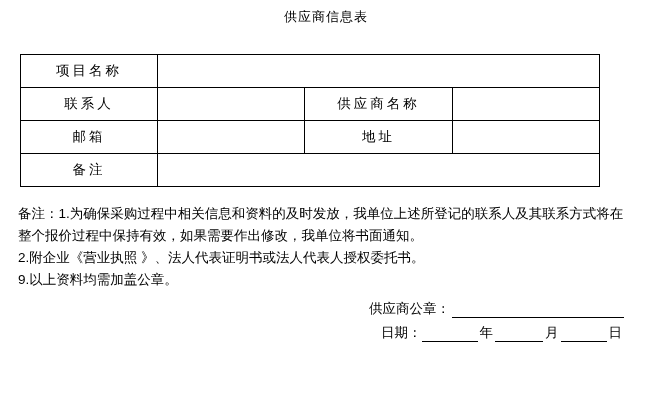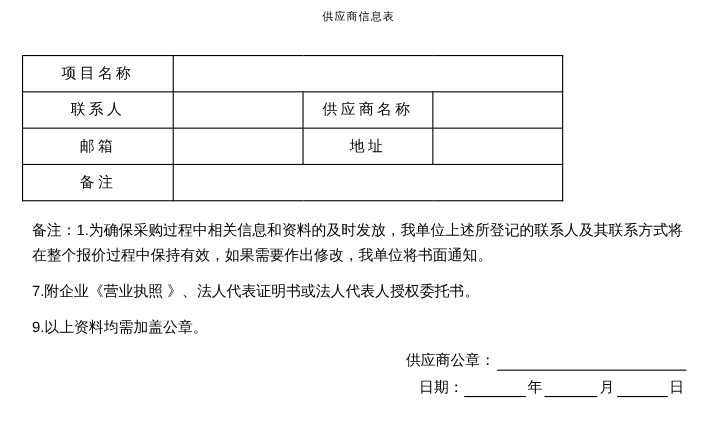--- a/index.html
+++ b/index.html
@@ -15,32 +15,32 @@
     overflow: hidden;
   }
   .page {
     position: relative;
     width: 652px;
     height: 406px;
     box-sizing: border-box;
   }
   .doc-title {
     text-align: center;
-    font-size: 10px;
+    font-size: 13px;
     font-weight: normal;
     letter-spacing: 1px;
     margin: 8px 0 0 0;
     padding-bottom: 2px;
   }
   .table-wrap {
     margin: 26px 20px 0 20px;
   }
   table.info-table {
     border-collapse: collapse;
-    width: 492px;
+    width: 580px;
     table-layout: fixed;
   }
   table.info-table td {
     border: 1px solid #000000;
     height: 32px;
     font-size: 13.5px;
     padding: 0 4px;
     vertical-align: middle;
   }
   td.label {
@@ -51,21 +51,21 @@
     text-align: left;
   }
   .w-label { width: 128px; }
   .w-mid-label { width: 112px; }
   .notes {
     margin: 16px 18px 0 18px;
     font-size: 13.5px;
     line-height: 1.62;
   }
   .notes p {
-    margin: 11px;
+    margin: 0;
     padding: 0;
     text-indent: 0;
   }
   .sign-area {
     margin-top: 10px;
     padding-right: 28px;
     font-size: 13.5px;
   }
   .sign-row {
     display: flex;
@@ -126,21 +126,21 @@
         <tr>
           <td class="label w-label">备注</td>
           <td class="value" colspan="3"></td>
         </tr>
       </tbody>
     </table>
   </div>
 
   <div class="notes">
     <p>备注：1.为确保采购过程中相关信息和资料的及时发放，我单位上述所登记的联系人及其联系方式将在整个报价过程中保持有效，如果需要作出修改，我单位将书面通知。</p>
-    <p>7.附企业《营业执照 》、法人代表证明书或法人代表人授权委托书。</p>
+    <p>2.附企业《营业执照 》、法人代表证明书或法人代表人授权委托书。</p>
     <p>9.以上资料均需加盖公章。</p>
   </div>
 
   <div class="sign-area">
     <div class="sign-row">
       <span class="sign-label">供应商公章：</span>
       <span class="sign-line seal-line"></span>
     </div>
     <div class="sign-row">
       <span class="sign-label">日期：</span>

